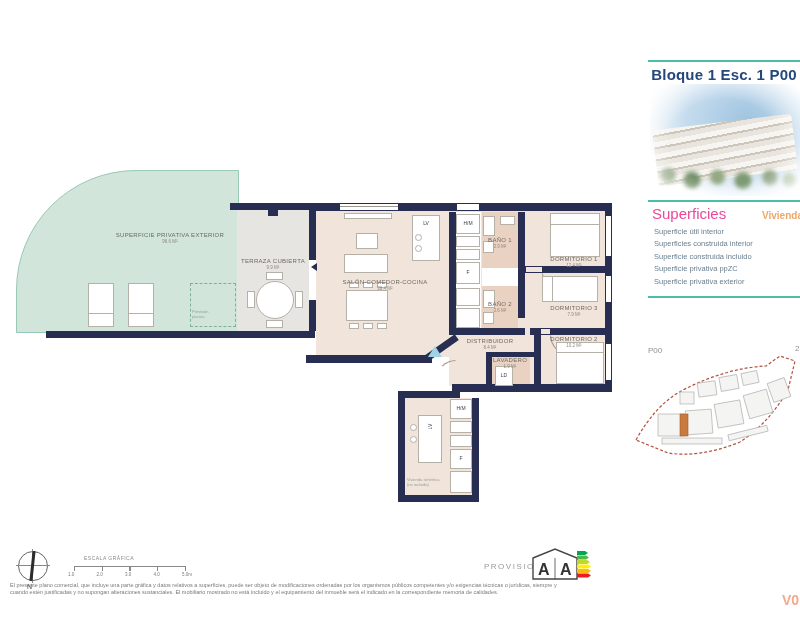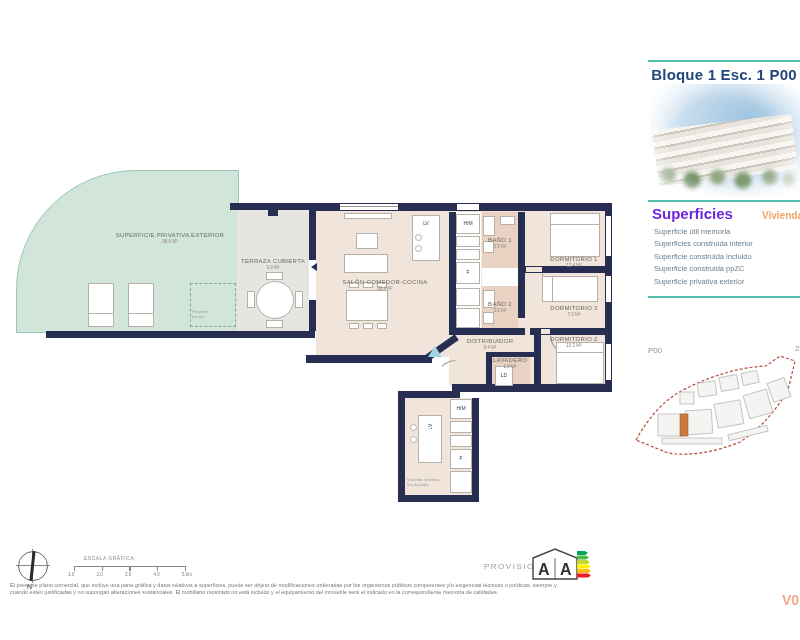--- a/index.html
+++ b/index.html
@@ -21,21 +21,21 @@
   .rl{position:absolute;text-align:center;color:#6e6a62;font-size:6px;
       letter-spacing:.3px;line-height:6px;text-transform:uppercase;}
   .rl .ar{font-size:4.5px;color:#8d8880;letter-spacing:0;margin-top:1px;}
   .app{position:absolute;font-size:5px;color:#3c4257;text-align:center;line-height:5px;}
   .tiny{position:absolute;font-size:4px;color:#95a39a;line-height:4.5px;}
   .arc{position:absolute;border:1px solid #9a958d;box-sizing:border-box;}
   
   .tealline{position:absolute;height:2px;background:#4cbcab;}
   .title{position:absolute;color:#25487c;font-size:15px;font-weight:bold;
          text-align:center;letter-spacing:.2px;}
-  .h-sup{position:absolute;color:#6d28d9;font-size:15px;font-weight:bold;}
+  .h-sup{position:absolute;color:#ec4899;font-size:15px;font-weight:normal;}
   .viv{position:absolute;color:#eda766;font-size:10px;font-weight:bold;}
   .slist{position:absolute;color:#6b8090;font-size:7.5px;line-height:12.4px;}
   .maplabel{position:absolute;color:#909090;font-size:8px;}
   
   .escala{position:absolute;color:#8a8a8a;font-size:5px;letter-spacing:.5px;}
   .ticks{position:absolute;display:flex;justify-content:space-between;
          color:#7a7a7a;font-size:4.5px;}
   .prov{position:absolute;color:#9a9a9a;font-size:8px;letter-spacing:1.5px;}
   .discl{position:absolute;color:#7a7a7a;font-size:5.5px;line-height:6.5px;white-space:nowrap;}
   .ver{position:absolute;color:#f3a98b;font-size:14px;font-weight:bold;}
@@ -231,24 +231,24 @@
          radial-gradient(circle at 80% 52%, #8aa07c 0 7px, rgba(0,0,0,0) 8px),
          radial-gradient(circle at 93% 60%, #9db28c 0 6px, rgba(0,0,0,0) 7px);"></div>
   <div class="ab" style="left:0;top:0;width:150px;height:112px;
        background:radial-gradient(ellipse at 50% 52%, rgba(255,255,255,0) 52%, #ffffff 96%);"></div>
 </div>
 
 <div class="tealline" style="left:648px;top:200px;width:152px;"></div>
 <div class="h-sup" style="left:652px;top:205px;">Superficies</div>
 <div class="viv" style="left:762px;top:210px;">Vivienda</div>
 <div class="slist" style="left:654px;top:226px;">
-  <div>Superficie útil memoria</div>
+  <div>Superficie útil interior</div>
   <div>Superficies construida interior</div>
   <div>Superficie construida incluido</div>
-  <div>Superficie construida ppZC</div>
+  <div>Superficie privativa ppZC</div>
   <div>Superficie privativa exterior</div>
 </div>
 <div class="tealline" style="left:648px;top:296px;width:152px;"></div>
 
 <div class="maplabel" style="left:648px;top:346px;">P00</div>
 <div class="maplabel" style="left:795px;top:344px;">2</div>
 <svg class="ab" style="left:628px;top:352px;" width="172" height="118" viewBox="0 0 172 118">
   <path d="M8,88 Q28,52 55,38 Q98,16 138,14 L152,4 L167,9 L160,38 Q140,72 112,90 Q72,106 40,101 Z" fill="none" stroke="#b5503f" stroke-width="1.2" stroke-dasharray="3,2"></path>
   <g fill="#f4f4f2" stroke="#b9b9b9" stroke-width="0.8">
     <rect x="30" y="62" width="26" height="22"></rect>

